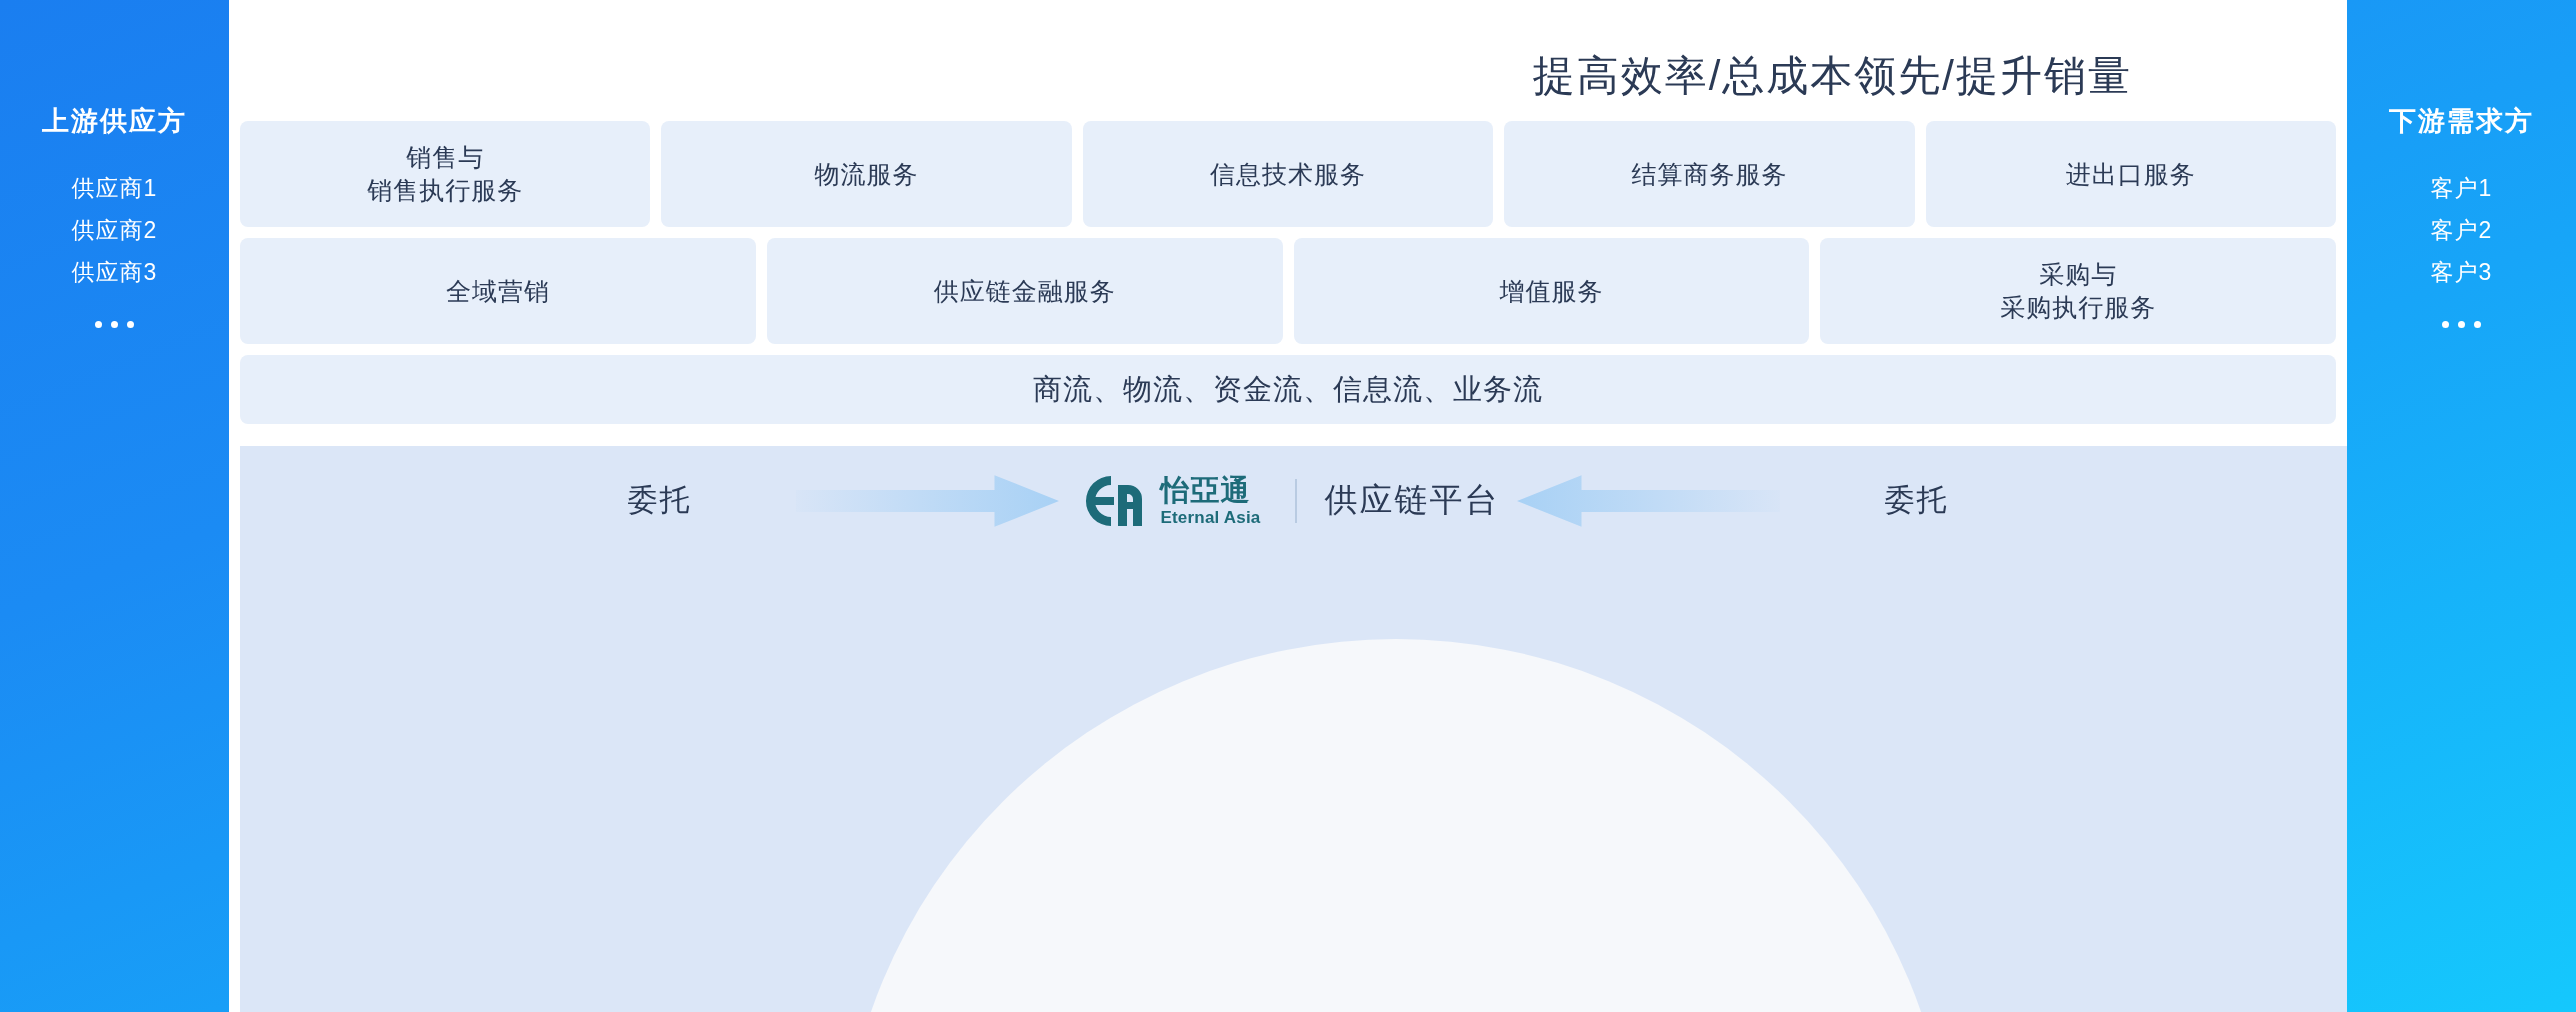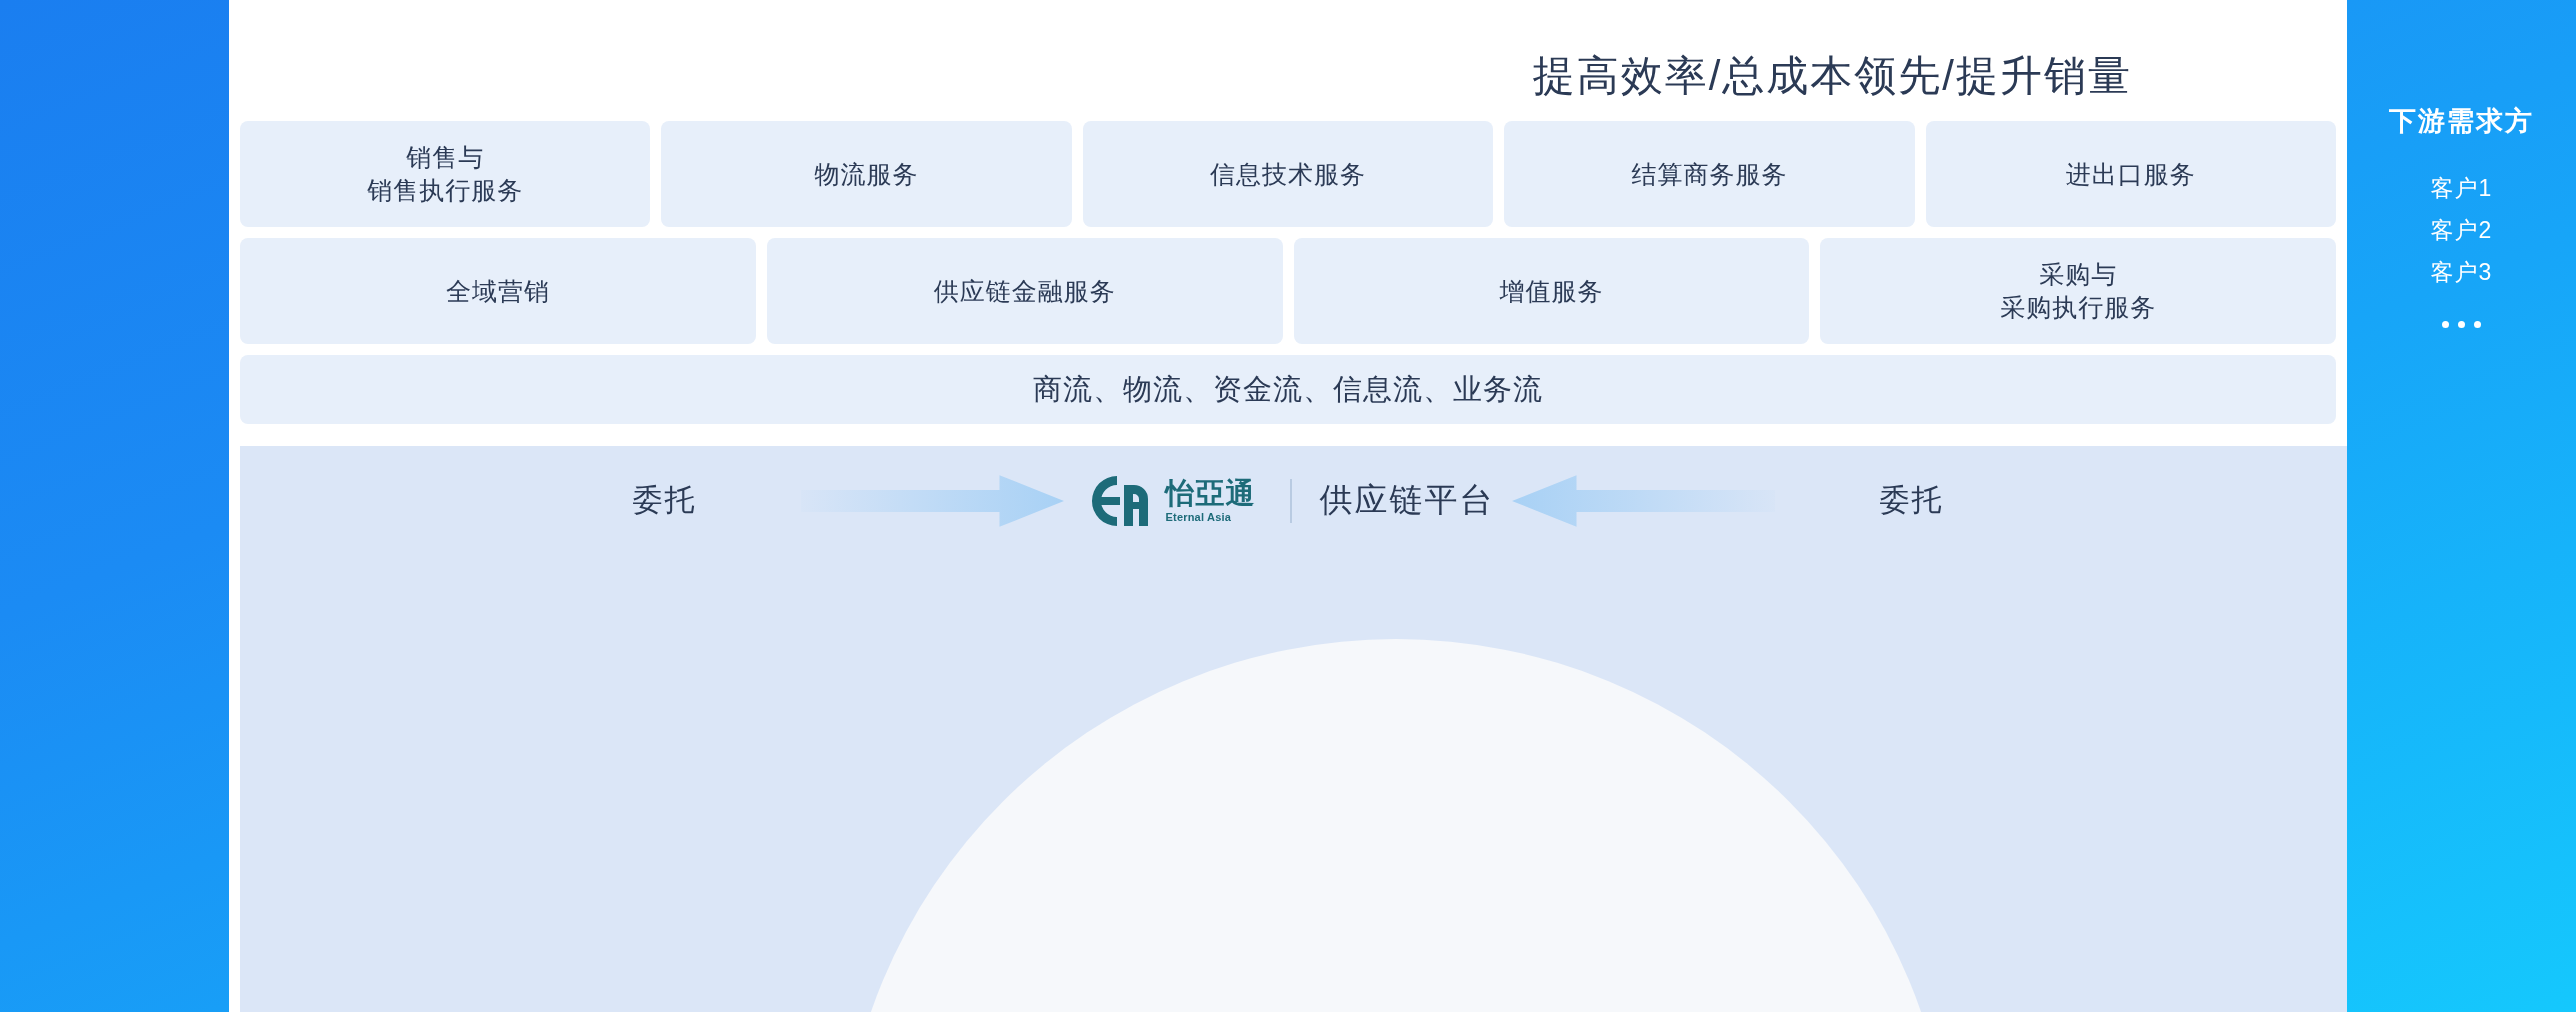--- a/index.html
+++ b/index.html
@@ -192,21 +192,21 @@
     line-height: 1;
   }
   .logo-cn {
     font-size: 29px;
     font-weight: bold;
     color: #1d6b79;
     letter-spacing: 1px;
   }
   .logo-en {
     margin-top: 4px;
-    font-size: 11px;
+    font-size: 17px;
     font-weight: bold;
     color: #1d6b79;
     letter-spacing: 0.2px;
   }
   .logo-divider {
     width: 2px;
     height: 44px;
     background: #b9cbe2;
     margin: 0 28px;
   }
@@ -215,20 +215,33 @@
     color: #2b3a55;
     letter-spacing: 2px;
     white-space: nowrap;
   }
 </style>
 </head>
 <body>
 
 <div id="stage">
 
+  <div class="side-panel left">
+    <div class="side-title">上游供应方</div>
+    <div class="side-list">
+      <div class="side-item">供应商1</div>
+      <div class="side-item">供应商2</div>
+      <div class="side-item">供应商3</div>
+    </div>
+    <div class="side-ellipsis">
+      <i></i>
+        <i></i>
+        <i></i>
+    </div>
+  </div>
 
   <div class="side-panel right">
     <div class="side-title">下游需求方</div>
     <div class="side-list">
       <div class="side-item">客户1</div>
       <div class="side-item">客户2</div>
       <div class="side-item">客户3</div>
     </div>
     <div class="side-ellipsis">
       <i></i>

